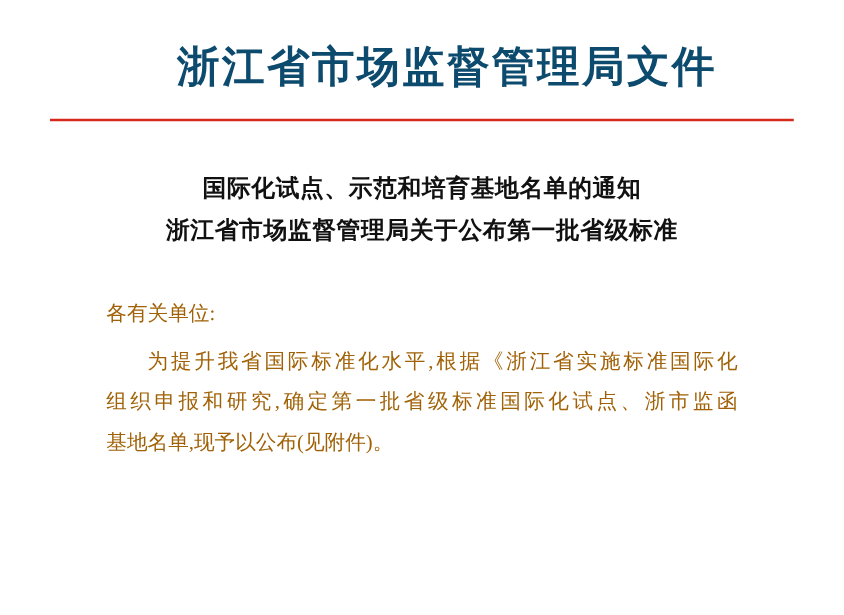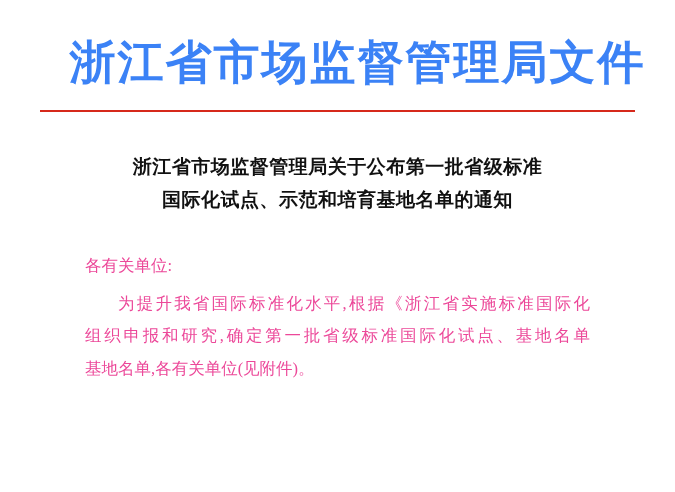--- a/index.html
+++ b/index.html
@@ -18,23 +18,23 @@
     width: 675px;
     height: 492px;
     background: #ffffff;
     box-sizing: border-box;
   }
   .doc-header {
     text-align: center;
     padding-top: 34px;
   }
   .doc-title {
-    color: #3b82f6;
+    color: #0c4a6e;
     font-weight: bold;
-    font-size: 46px;
+    font-size: 34px;
     letter-spacing: 2px;
     line-height: 1.25;
     font-family: "Liberation Serif", "DejaVu Serif", serif;
     white-space: nowrap;
     margin-left: 40px;
   }
   .doc-number {
     text-align: center;
     margin-top: 36px;
     font-size: 15.5px;
@@ -58,21 +58,21 @@
     letter-spacing: 0.5px;
   }
   .subject .line {
     display: block;
   }
   .body-block {
     margin: 34px auto 0 auto;
     width: 505px;
     font-size: 16.5px;
     line-height: 1.95;
-    color: #ec4899;
+    color: #a16207;
     text-align: justify;
     text-justify: inter-character;
   }
   .salutation {
     margin: 0;
   }
   .para {
     margin: 6px 0 0 0;
     text-indent: 2em;
     text-align: justify;
@@ -98,26 +98,26 @@
 <div class="page">
 
   <div class="doc-header">
     <div class="doc-title">浙江省市场监督管理局文件</div>
   </div>
 
 
   <div class="red-rule"></div>
 
   <div class="subject">
+    <span class="line">国际化试点、示范和培育基地名单的通知</span>
     <span class="line">浙江省市场监督管理局关于公布第一批省级标准</span>
-    <span class="line">国际化试点、示范和培育基地名单的通知</span>
   </div>
 
   <div class="body-block">
     <p class="salutation">各有关单位:</p>
     <p class="para">
       <span class="just-line first">为提升我省国际标准化水平,根据《浙江省实施标准国际化</span>
-      <span class="just-line">组织申报和研究,确定第一批省级标准国际化试点、基地名单</span>
-      <span class="last-line">基地名单,各有关单位(见附件)。</span>
+      <span class="just-line">组织申报和研究,确定第一批省级标准国际化试点、浙市监函</span>
+      <span class="last-line">基地名单,现予以公布(见附件)。</span>
     </p>
   </div>
 
 </div>
 
 </body></html>

